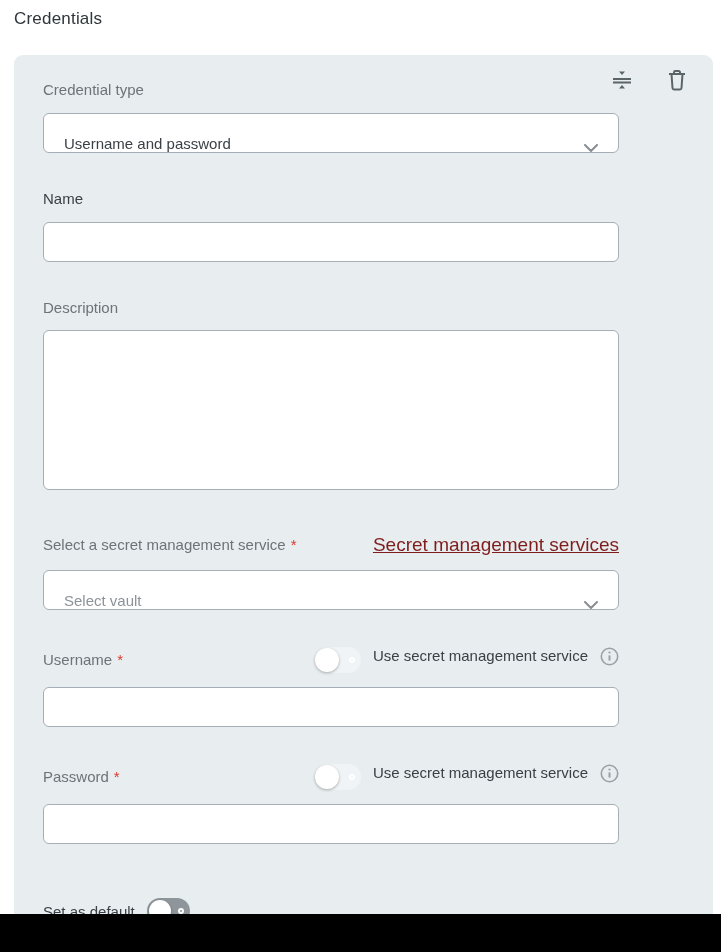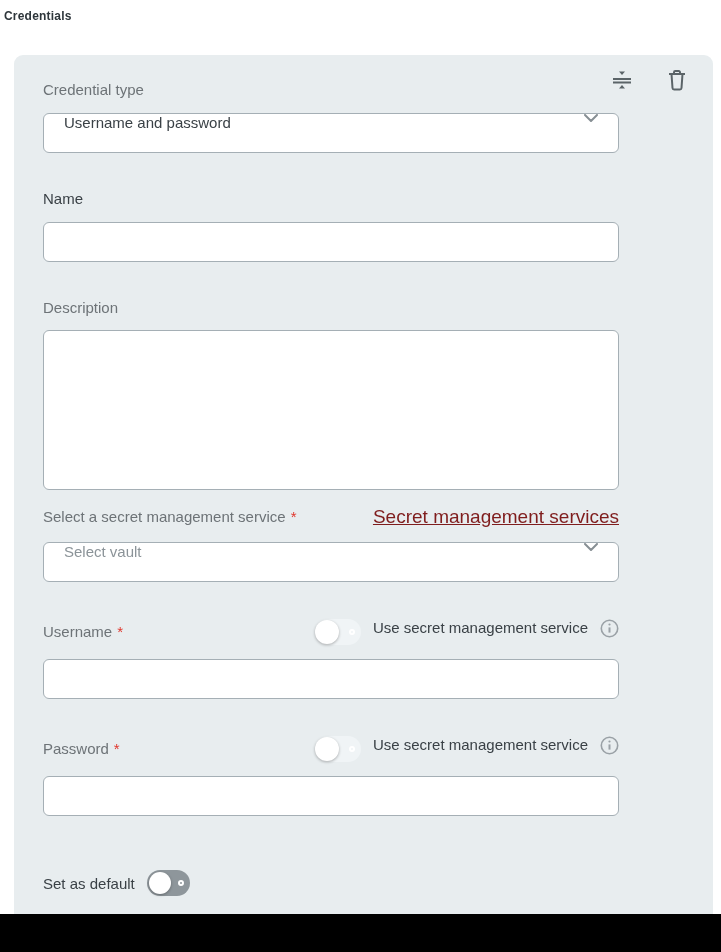--- a/index.html
+++ b/index.html
@@ -6,23 +6,23 @@
   html, body { margin: 0; padding: 0; }
   body {
     width: 721px; height: 952px;
     background: #ffffff;
     font-family: "Liberation Sans", sans-serif;
     position: relative;
     overflow: hidden;
   }
   .page-title {
     position: absolute;
-    left: 4px; top: 9px;
-    font-size: 12px;
-    font-weight: 700;
+    left: 14px; top: 9px;
+    font-size: 17px;
+    font-weight: 400;
     color: #2e363b;
     letter-spacing: 0.2px;
   }
   .card {
     position: absolute;
     left: 14px; top: 55px;
     width: 699px; height: 897px;
     background: #e8edef;
     border-radius: 9px;
   }
@@ -48,21 +48,21 @@
     color: #6d7377;
   }
   .field-label.dark { color: #3a4146; }
   .req { color: #e0362c; margin-left: 5px; }
   .control {
     width: 576px; height: 40px;
     background: #ffffff;
     border: 1px solid #a5afb5;
     border-radius: 6px;
     display: flex;
-    align-items: flex-start;
+    align-items: flex-end;
     justify-content: space-between;
     padding: 0 20px;
     font-size: 15px;
     color: #3a4146;
     margin-top: 14px;
     cursor: pointer;
   }
   .control .placeholder-text { color: #8b9398; }
   .text-input {
     width: 576px; height: 40px;
@@ -91,21 +91,21 @@
     resize: none;
     display: block;
   }
   .row {
     width: 576px;
     display: flex;
     align-items: center;
     justify-content: space-between;
   }
   .mt37 { margin-top: 37px; }
-  .mt36 { margin-top: 16px; }
+  .mt36 { margin-top: 44px; }
   .mt54 { margin-top: 54px; }
   .link {
     font-size: 19px;
     color: #7f1d1d;
     text-decoration: underline;
     cursor: pointer;
   }
   .toggle-cluster {
     display: flex;
     gap: 12px;

